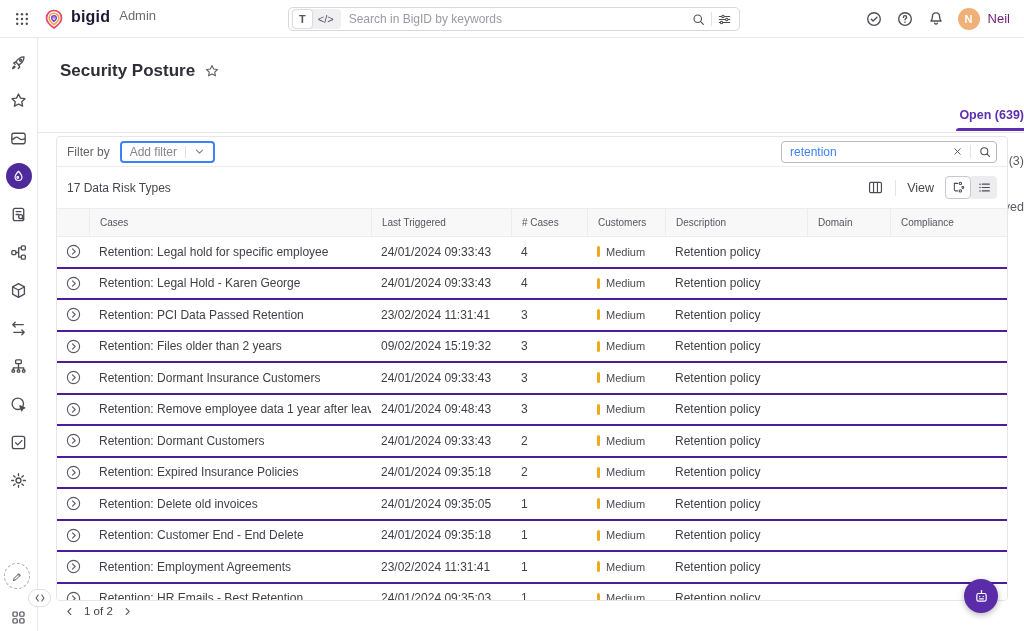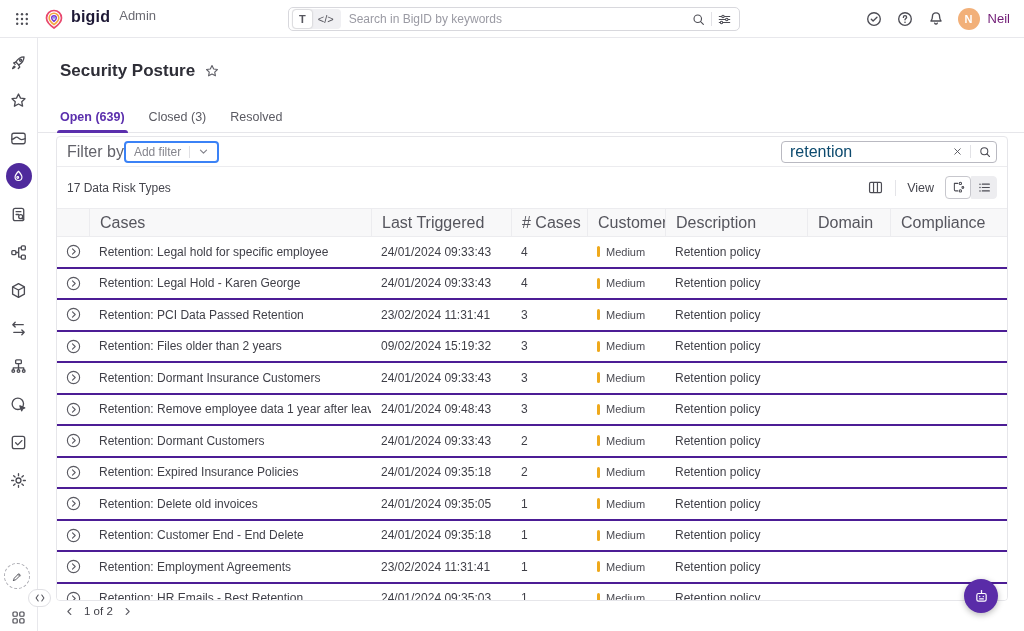--- a/index.html
+++ b/index.html
@@ -43,54 +43,54 @@
   .grid-btn{position:absolute;left:10px;top:571px;color:#4c4c54;cursor:pointer;}
   .collapse-pill{position:absolute;left:28px;top:589px;width:23px;height:18px;background:#fff;border:1px solid #e0e0e4;
     border-radius:9px;display:flex;align-items:center;justify-content:center;color:#55555d;z-index:8;cursor:pointer;box-sizing:border-box;}
 
   
   .main{position:absolute;left:38px;top:38px;right:0;bottom:0;background:#fff;}
   .title-row{position:absolute;left:22px;top:23px;display:flex;align-items:center;gap:9px;}
   .page-title{font-size:17px;font-weight:700;color:#2e2e37;}
   .fav-star{color:#5f5f67;cursor:pointer;}
   .tabbar{position:absolute;left:0;right:0;top:70px;height:25px;border-bottom:1px solid #e6e6ea;
-    display:flex;align-items:flex-end;padding-left:22px;gap:24px;box-sizing:border-box;}
+    display:flex;align-items:flex-end;padding-left:22px;gap:24px;box-sizing:border-box;flex-direction:column;}
   .tab{font-size:12.5px;color:#5a5a62;padding-bottom:8px;position:relative;cursor:pointer;white-space:nowrap;}
   .tab.active{color:#5b2fad;font-weight:700;}
   .tab.active::after{content:"";position:absolute;left:-3px;right:-3px;bottom:-1px;height:3px;background:#5b2fad;border-radius:3px 3px 0 0;}
 
   .card{position:absolute;left:18px;right:16px;top:98px;height:465px;border:1px solid #e6e6ea;border-radius:4px;
     overflow:hidden;box-sizing:border-box;background:#fff;}
   .filter-row{height:30px;border-bottom:1px solid #ececef;display:flex;align-items:center;padding:0 10px;box-sizing:border-box;}
-  .filter-label{font-size:16px;color:#62626a;}
+  .filter-label{font-size:12px;color:#62626a;margin-right:10px;}
   .add-filter{height:22px;border:2px solid #3b82f6;border-radius:4px;display:flex;align-items:center;
     padding:0 8px;gap:8px;color:#85858d;font-size:12px;background:#fff;cursor:pointer;box-sizing:border-box;}
   .af-divider{width:1px;height:12px;background:#e0e0e4;}
   .retention-search{margin-left:auto;width:216px;height:22px;border:1px solid #b9b9c1;border-radius:4px;
     display:flex;align-items:center;background:#fff;box-sizing:border-box;}
   .retention-search input{flex:1;border:none;outline:none;background:transparent;font-family:inherit;
-    font-size:16px;color:#0c4a6e;padding:0 0 0 8px;min-width:0;}
+    font-size:12px;color:#3b82f6;padding:0 0 0 8px;min-width:0;}
   .rs-divider{width:1px;height:13px;background:#e2e2e6;margin:0 3px;}
   .rs-btn{padding:0 4px;}
 
   .toolbar{height:41px;display:flex;align-items:center;padding:0 10px;box-sizing:border-box;}
   .count-label{font-size:12px;color:#46464e;}
   .toolbar-right{margin-left:auto;display:flex;align-items:center;gap:11px;}
   .tb-divider{width:1px;height:16px;background:#e4e4e8;}
   .view-label{font-size:12.5px;color:#46464e;}
   .view-group{display:flex;align-items:center;}
   .view-btn{width:26px;height:23px;display:flex;align-items:center;justify-content:center;color:#4c4c54;
     background:#ededf0;border:1px solid #ededf0;cursor:pointer;box-sizing:border-box;}
   .view-btn:first-child{border-radius:4px 0 0 4px;}
   .view-btn:last-child{border-radius:0 4px 4px 0;}
   .view-btn.selected{background:#fff;border:1px solid #c7c7cd;border-radius:4px;}
 
   .thead{height:29px;background:#f8f8f9;border-top:1px solid #ececef;border-bottom:1px solid #ececef;
     display:flex;box-sizing:border-box;}
-  .th{display:flex;align-items:center;font-size:16px;color:#55555d;padding:0 10px;box-sizing:border-box;
+  .th{display:flex;align-items:center;font-size:10px;color:#55555d;padding:0 10px;box-sizing:border-box;
     border-left:1px solid #ececef;white-space:nowrap;overflow:hidden;cursor:pointer;text-align:right;}
   .th:first-child{border-left:none;}
   .trow{height:31.5px;display:flex;border-bottom:2px solid #4c1d95;box-sizing:border-box;cursor:pointer;background:#fff;}
   .td{display:flex;align-items:center;font-size:12px;color:#3f3f47;padding:0 10px;box-sizing:border-box;
     white-space:nowrap;overflow:hidden;}
   .c-expand{width:32px;flex:none;justify-content:center;padding:0;}
   .c-cases{width:282px;flex:none;}
   .c-trigger{width:140px;flex:none;}
   .c-num{width:76px;flex:none;}
   .c-sev{width:78px;flex:none;}

